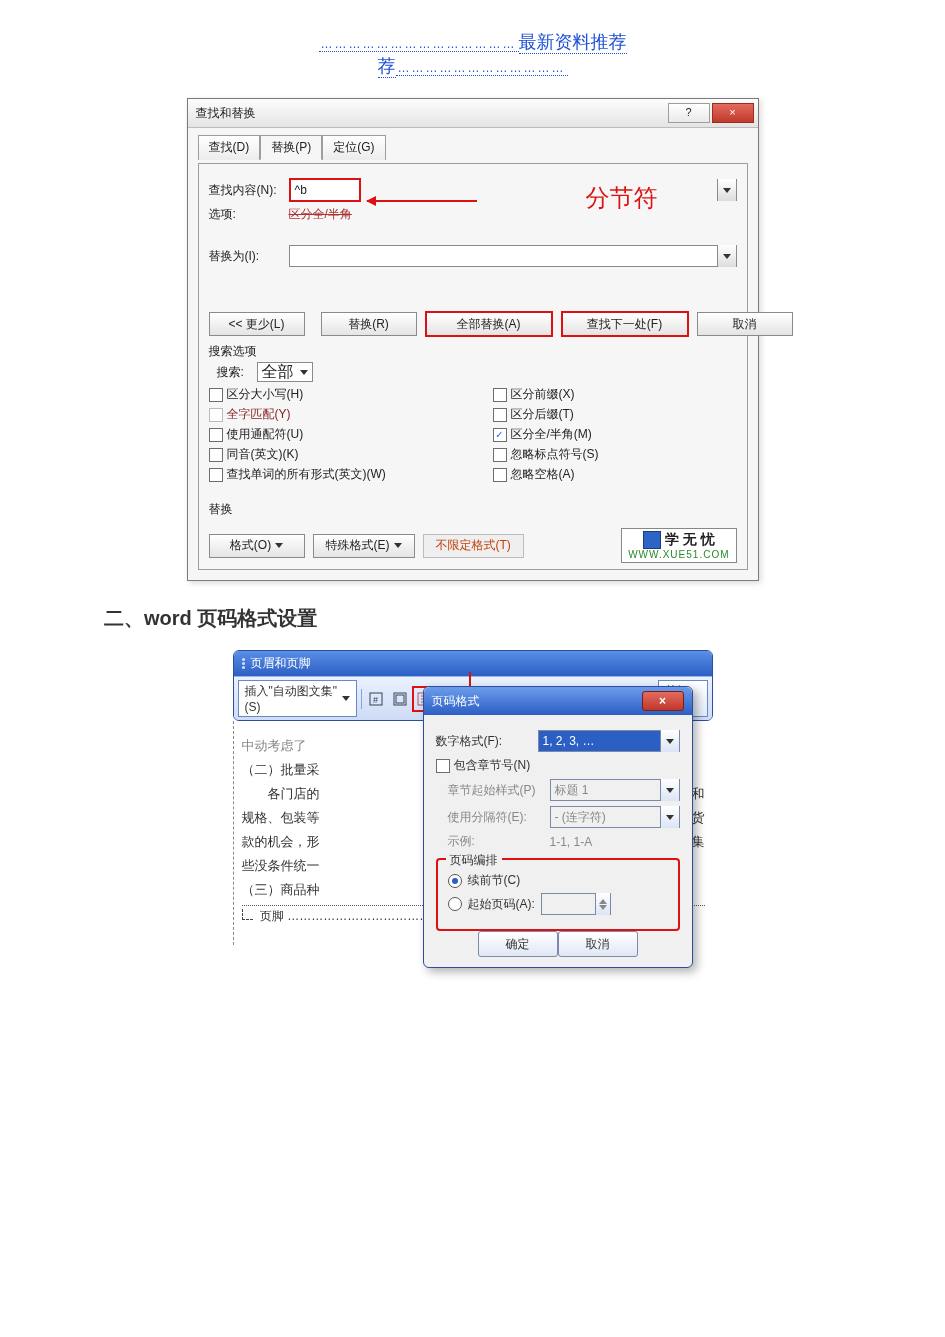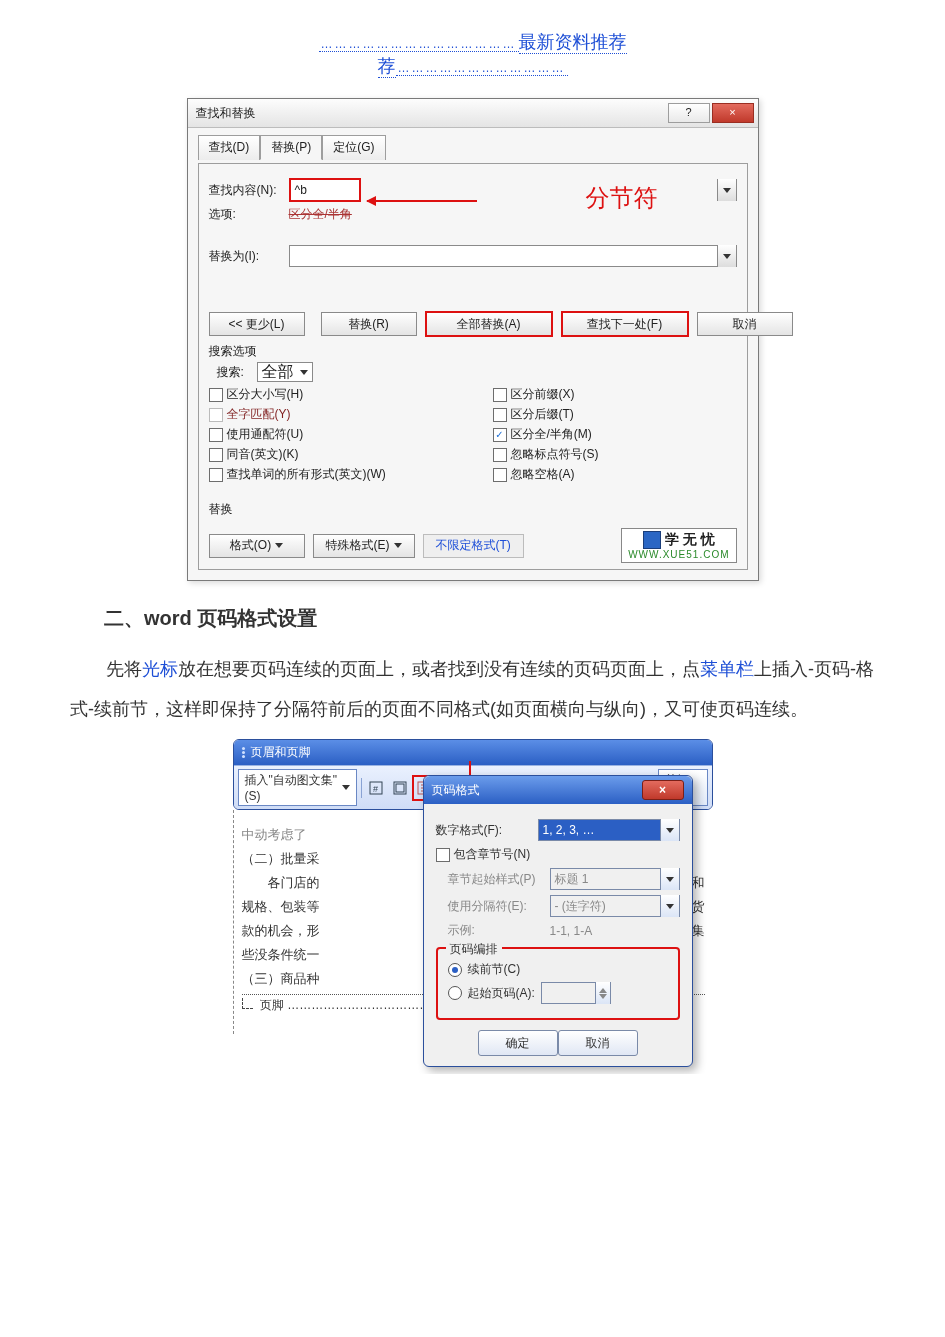--- a/index.html
+++ b/index.html
@@ -94,21 +94,21 @@
   .d1-buttons .spacer{flex:1;}
   .opts-title{margin-top:6px;font-size:12px;}
   .opts-row{display:flex;gap:40px;margin-top:2px;}
   .opts-col{display:flex;flex-direction:column;gap:3px;flex:1;}
   .chk{display:flex;align-items:center;gap:4px;font-size:12px;}
   .chk .box{width:12px;height:12px;border:1px solid #6d6d6d;background:#fff;display:flex;align-items:center;justify-content:center;}
   .chk .box.checked::after{content:"✓";font-size:10px;color:#1e6fd6;line-height:10px;}
   .sel{display:inline-flex;align-items:center;border:1px solid #8a8a8a;background:#fff;height:18px;padding:0 4px;font-size:16px;}
   .sel .tri-down{margin-left:6px;}
   .d1-footer{display:flex;align-items:center;gap:8px;margin-top:10px;}
-  .d1-footer .disabled{color:#1d4ed8;border-color:#bcbcbc;background:#efefef;}
+  .d1-footer .disabled{color:#c2410c;border-color:#bcbcbc;background:#efefef;}
   .watermark{
     margin-left:auto;
     border:1px solid #888; background:#fff;
     padding:2px 6px; display:flex; flex-direction:column; align-items:center;
     font-size:14px;
   }
   .watermark .cn{display:flex;align-items:center;gap:4px;font-weight:bold;}
   .watermark .logo{width:16px;height:16px;background:#2b66c4;border:1px solid #1a3d7a;}
   .watermark .url{font-size:10px;color:#2b8a2b;letter-spacing:1px;}
 
@@ -192,21 +192,21 @@
   }
   .combo.sel-blue{background:#2b5fc4;color:#fff;}
   .combo .dd{position:absolute;right:0;top:-1px;width:18px;height:22px;border-left:1px solid #7a8aa8;background:linear-gradient(#fff,#dbe5f6);display:flex;align-items:center;justify-content:center;}
   .combo .dd .tri-down{border-top-color:#333;}
   .combo.disabled{background:#f0f0f0;color:#888;}
   .group{border:1px solid #b8b8b8;border-radius:4px;margin-top:8px;padding:8px 10px 10px 10px;position:relative;}
   .group .gtitle{position:absolute;top:-8px;left:8px;background:#f0f0f0;padding:0 4px;font-size:12px;}
   .radio{display:flex;align-items:center;gap:6px;margin:4px 0;}
   .radio .dot{width:12px;height:12px;border:1px solid #555;border-radius:50%;background:#fff;display:flex;align-items:center;justify-content:center;}
   .radio .dot.on::after{content:"";width:6px;height:6px;background:#2b5fc4;border-radius:50%;}
-  .dlg2-buttons{display:flex;justify-content:center;gap:0;margin-top:10px;}
+  .dlg2-buttons{display:flex;justify-content:center;gap:0;}
   .btn2{
     width:78px;height:24px;border:1px solid #7a8aa8;border-radius:3px;
     background:linear-gradient(#fff,#e0e7f4);
     display:flex;align-items:center;justify-content:center;
   }
   .red-arrow{
     position:absolute; left:236px; top:22px; width:2px; height:260px;
     background:#d11;
   }
   .red-arrow::after{
@@ -353,23 +353,20 @@
               </div>
             <div class="url">WWW.XUE51.COM</div>
           </div>
         </div>
       </div>
     </div>
   </div>
 
   <div class="heading">二、word 页码格式设置</div>
 
-  <p class="para">
-    <span>先将</span><span class="lk">光标</span><span>放在想要页码连续的页面上，或者找到没有连续的页码页面上，点</span><span class="lk">菜单栏</span><span>上插入-页码-格式-续前节，这样即保持了分隔符前后的页面不同格式(如页面横向与纵向)，又可使页码连续。</span>
-  </p>
 
   <div class="composite">
 
     <div class="toolbar">
       <div class="tb-title">
         <span class="handle">
             <span></span>
             <span></span>
             <span></span>
           </span>

